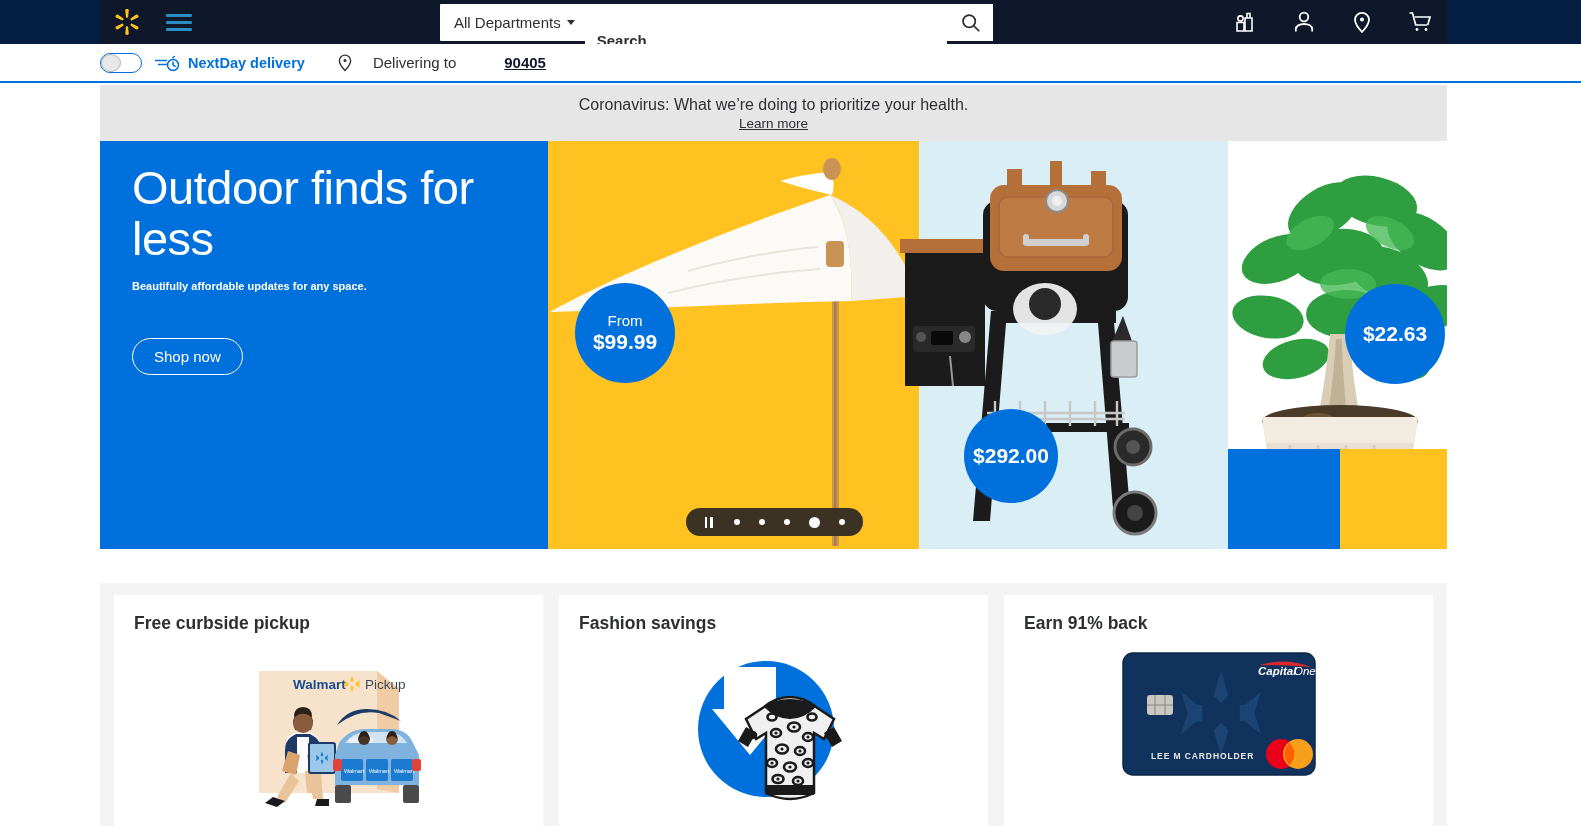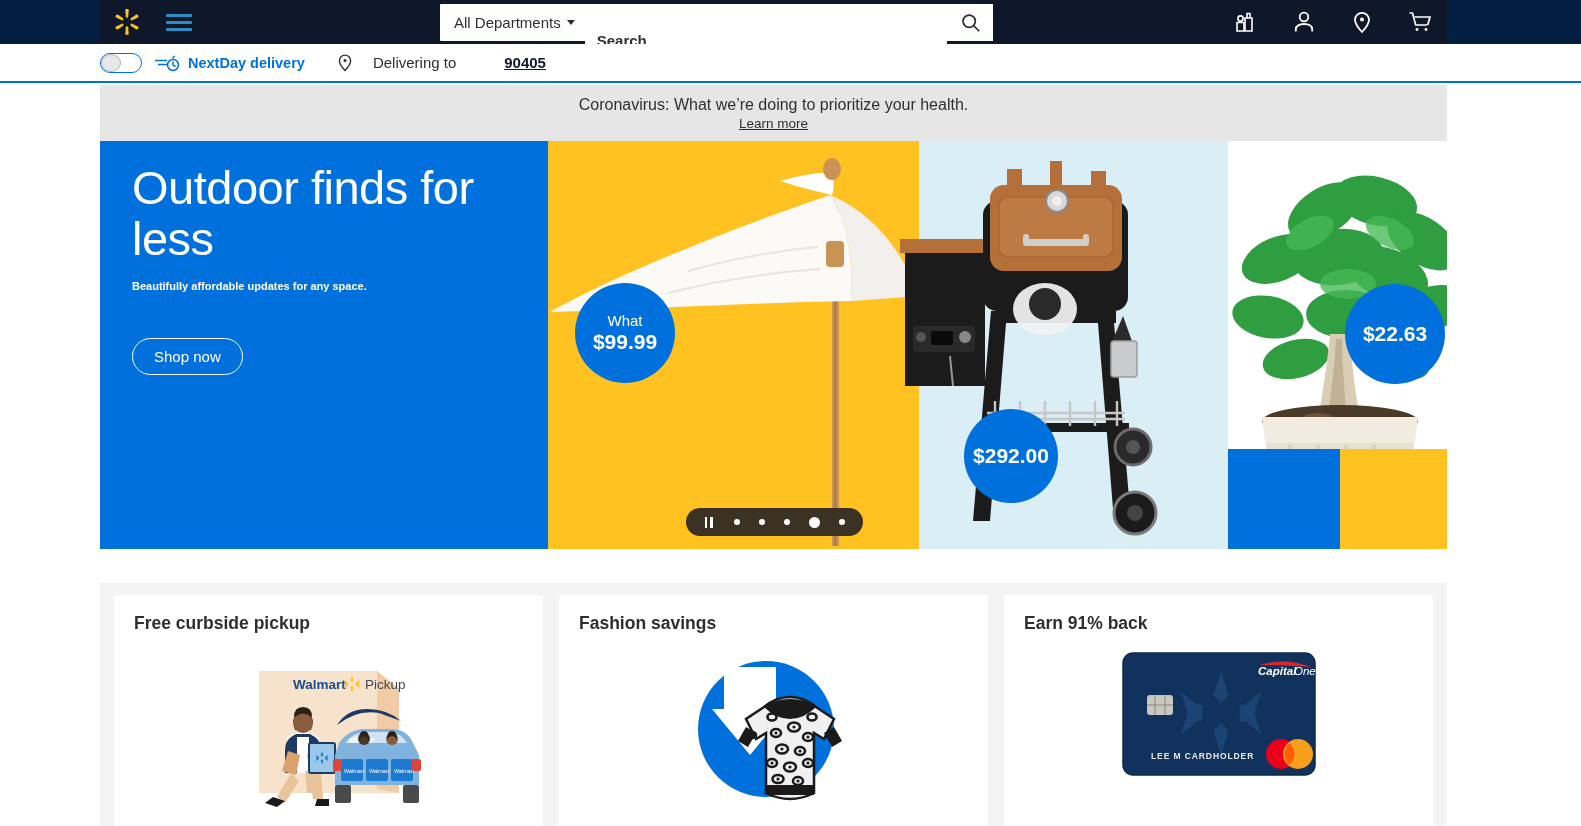--- a/index.html
+++ b/index.html
@@ -400,21 +400,21 @@
   <div class="blk-blue"></div>
   <div class="blk-yellow"></div>
 
   <div class="hero-copy">
     <div class="hero-h1">Outdoor finds for less</div>
     <div class="hero-sub">Beautifully affordable updates for any space.</div>
     <button class="shopnow">Shop now</button>
   </div>
 
   <div class="bubble bubble-1">
-    <span class="bub-from">What</span>
+    <span class="bub-from">From</span>
     <span class="bub-price">$99.99</span>
   </div>
   <div class="bubble bubble-2">
     <span class="bub-price">$292.00</span>
   </div>
   <div class="bubble bubble-3">
     <span class="bub-price">$22.63</span>
   </div>
 
   <div class="carousel">

